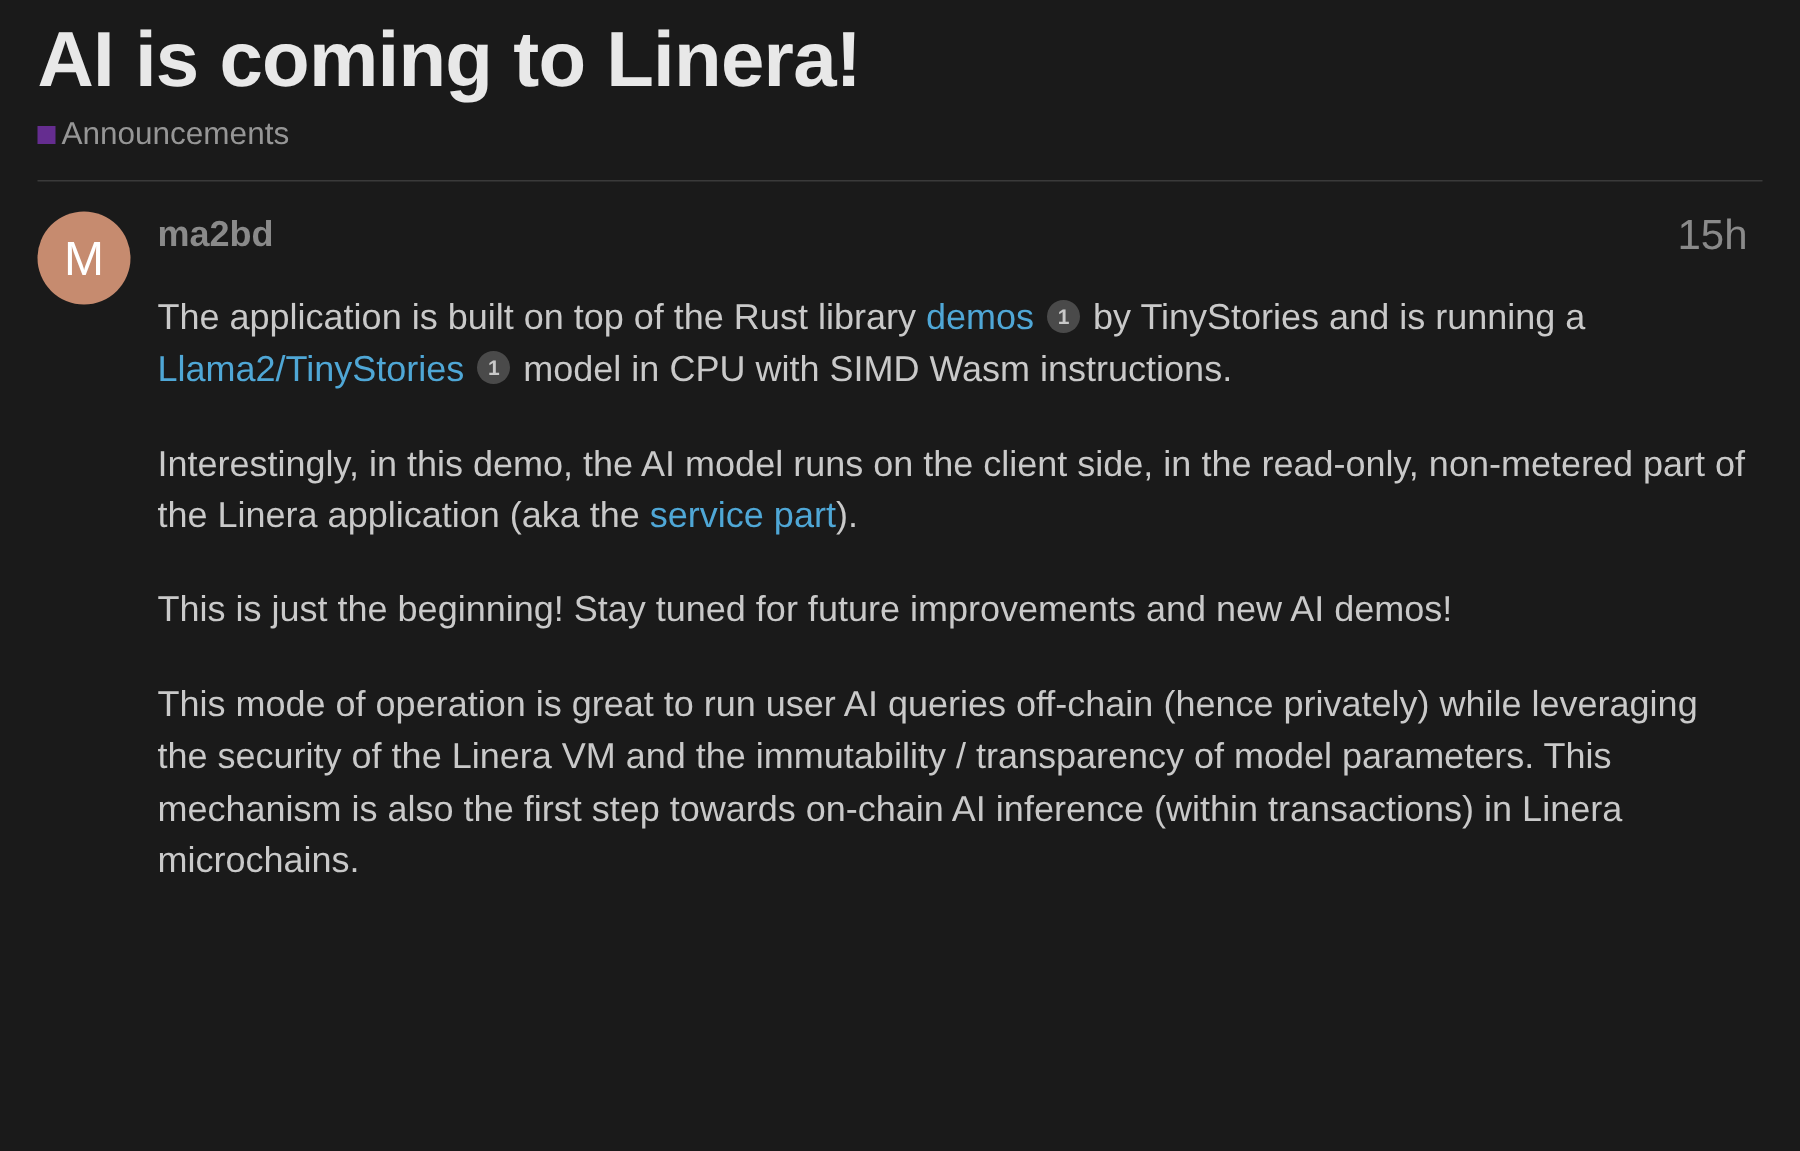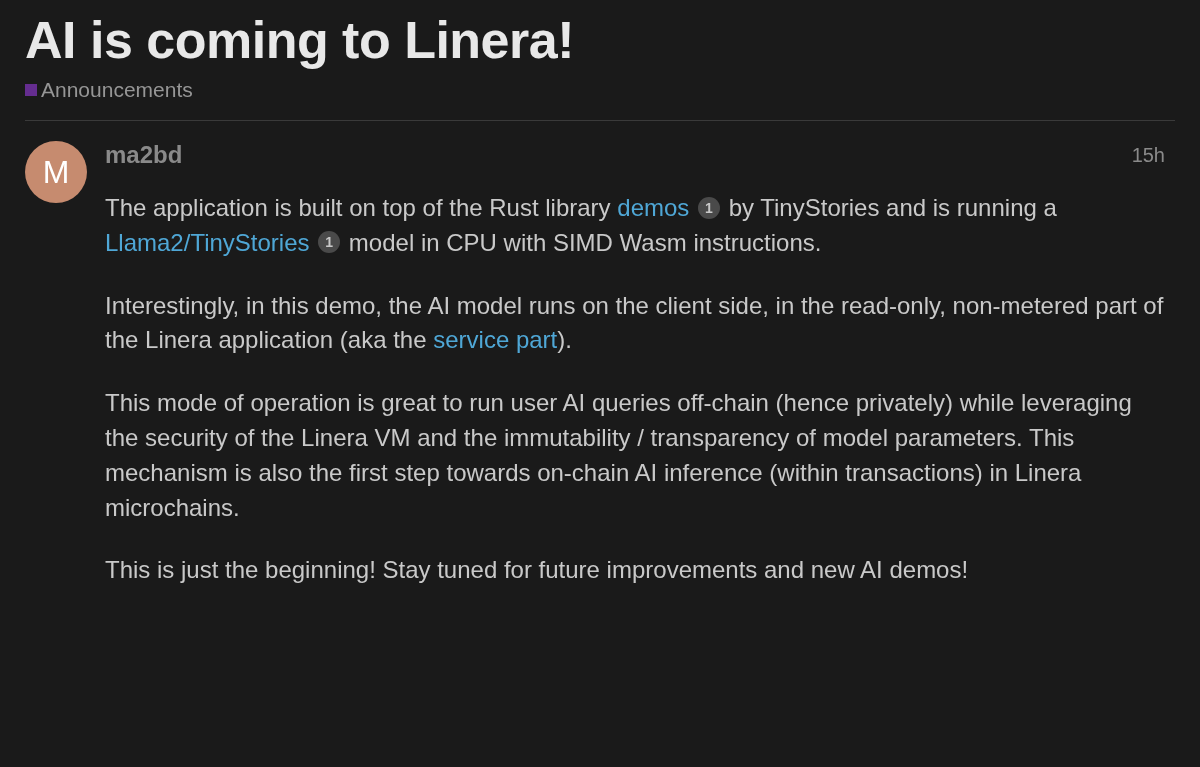--- a/index.html
+++ b/index.html
@@ -72,21 +72,21 @@
       align-items: center;
       margin-bottom: 22px;
     }
     .author {
       color: #8a8a8a;
       font-size: 24px;
       font-weight: 600;
     }
     .timestamp {
       color: #8a8a8a;
-      font-size: 20px;
+      font-size: 28px;
     }
     .post-body p {
       color: #c9c9c9;
       font-size: 24px;
       line-height: 1.45;
       margin-bottom: 28px;
     }
     .post-body a {
       color: #4fa7d6;
       text-decoration: none;
@@ -129,18 +129,18 @@
       </div>
       <div class="post-body">
         <p>
           <span>The application is built on top of the Rust library </span><a href="#">demos</a>
           <span class="link-badge">1</span><span> by TinyStories and is running a </span><a href="#">Llama2/TinyStories</a>
           <span class="link-badge">1</span><span> model in CPU with SIMD Wasm instructions.</span>
         </p>
         <p>
           <span>Interestingly, in this demo, the AI model runs on the client side, in the read-only, non-metered part of the Linera application (aka the </span><a href="#">service part</a><span>).</span>
         </p>
+        <p>This is just the beginning! Stay tuned for future improvements and new AI demos!</p>
         <p>This mode of operation is great to run user AI queries off-chain (hence privately) while leveraging the security of the Linera VM and the immutability / transparency of model parameters. This mechanism is also the first step towards on-chain AI inference (within transactions) in Linera microchains.</p>
-        <p>This is just the beginning! Stay tuned for future improvements and new AI demos!</p>
       </div>
     </div>
   </div>
 </div>
 
 </body></html>

